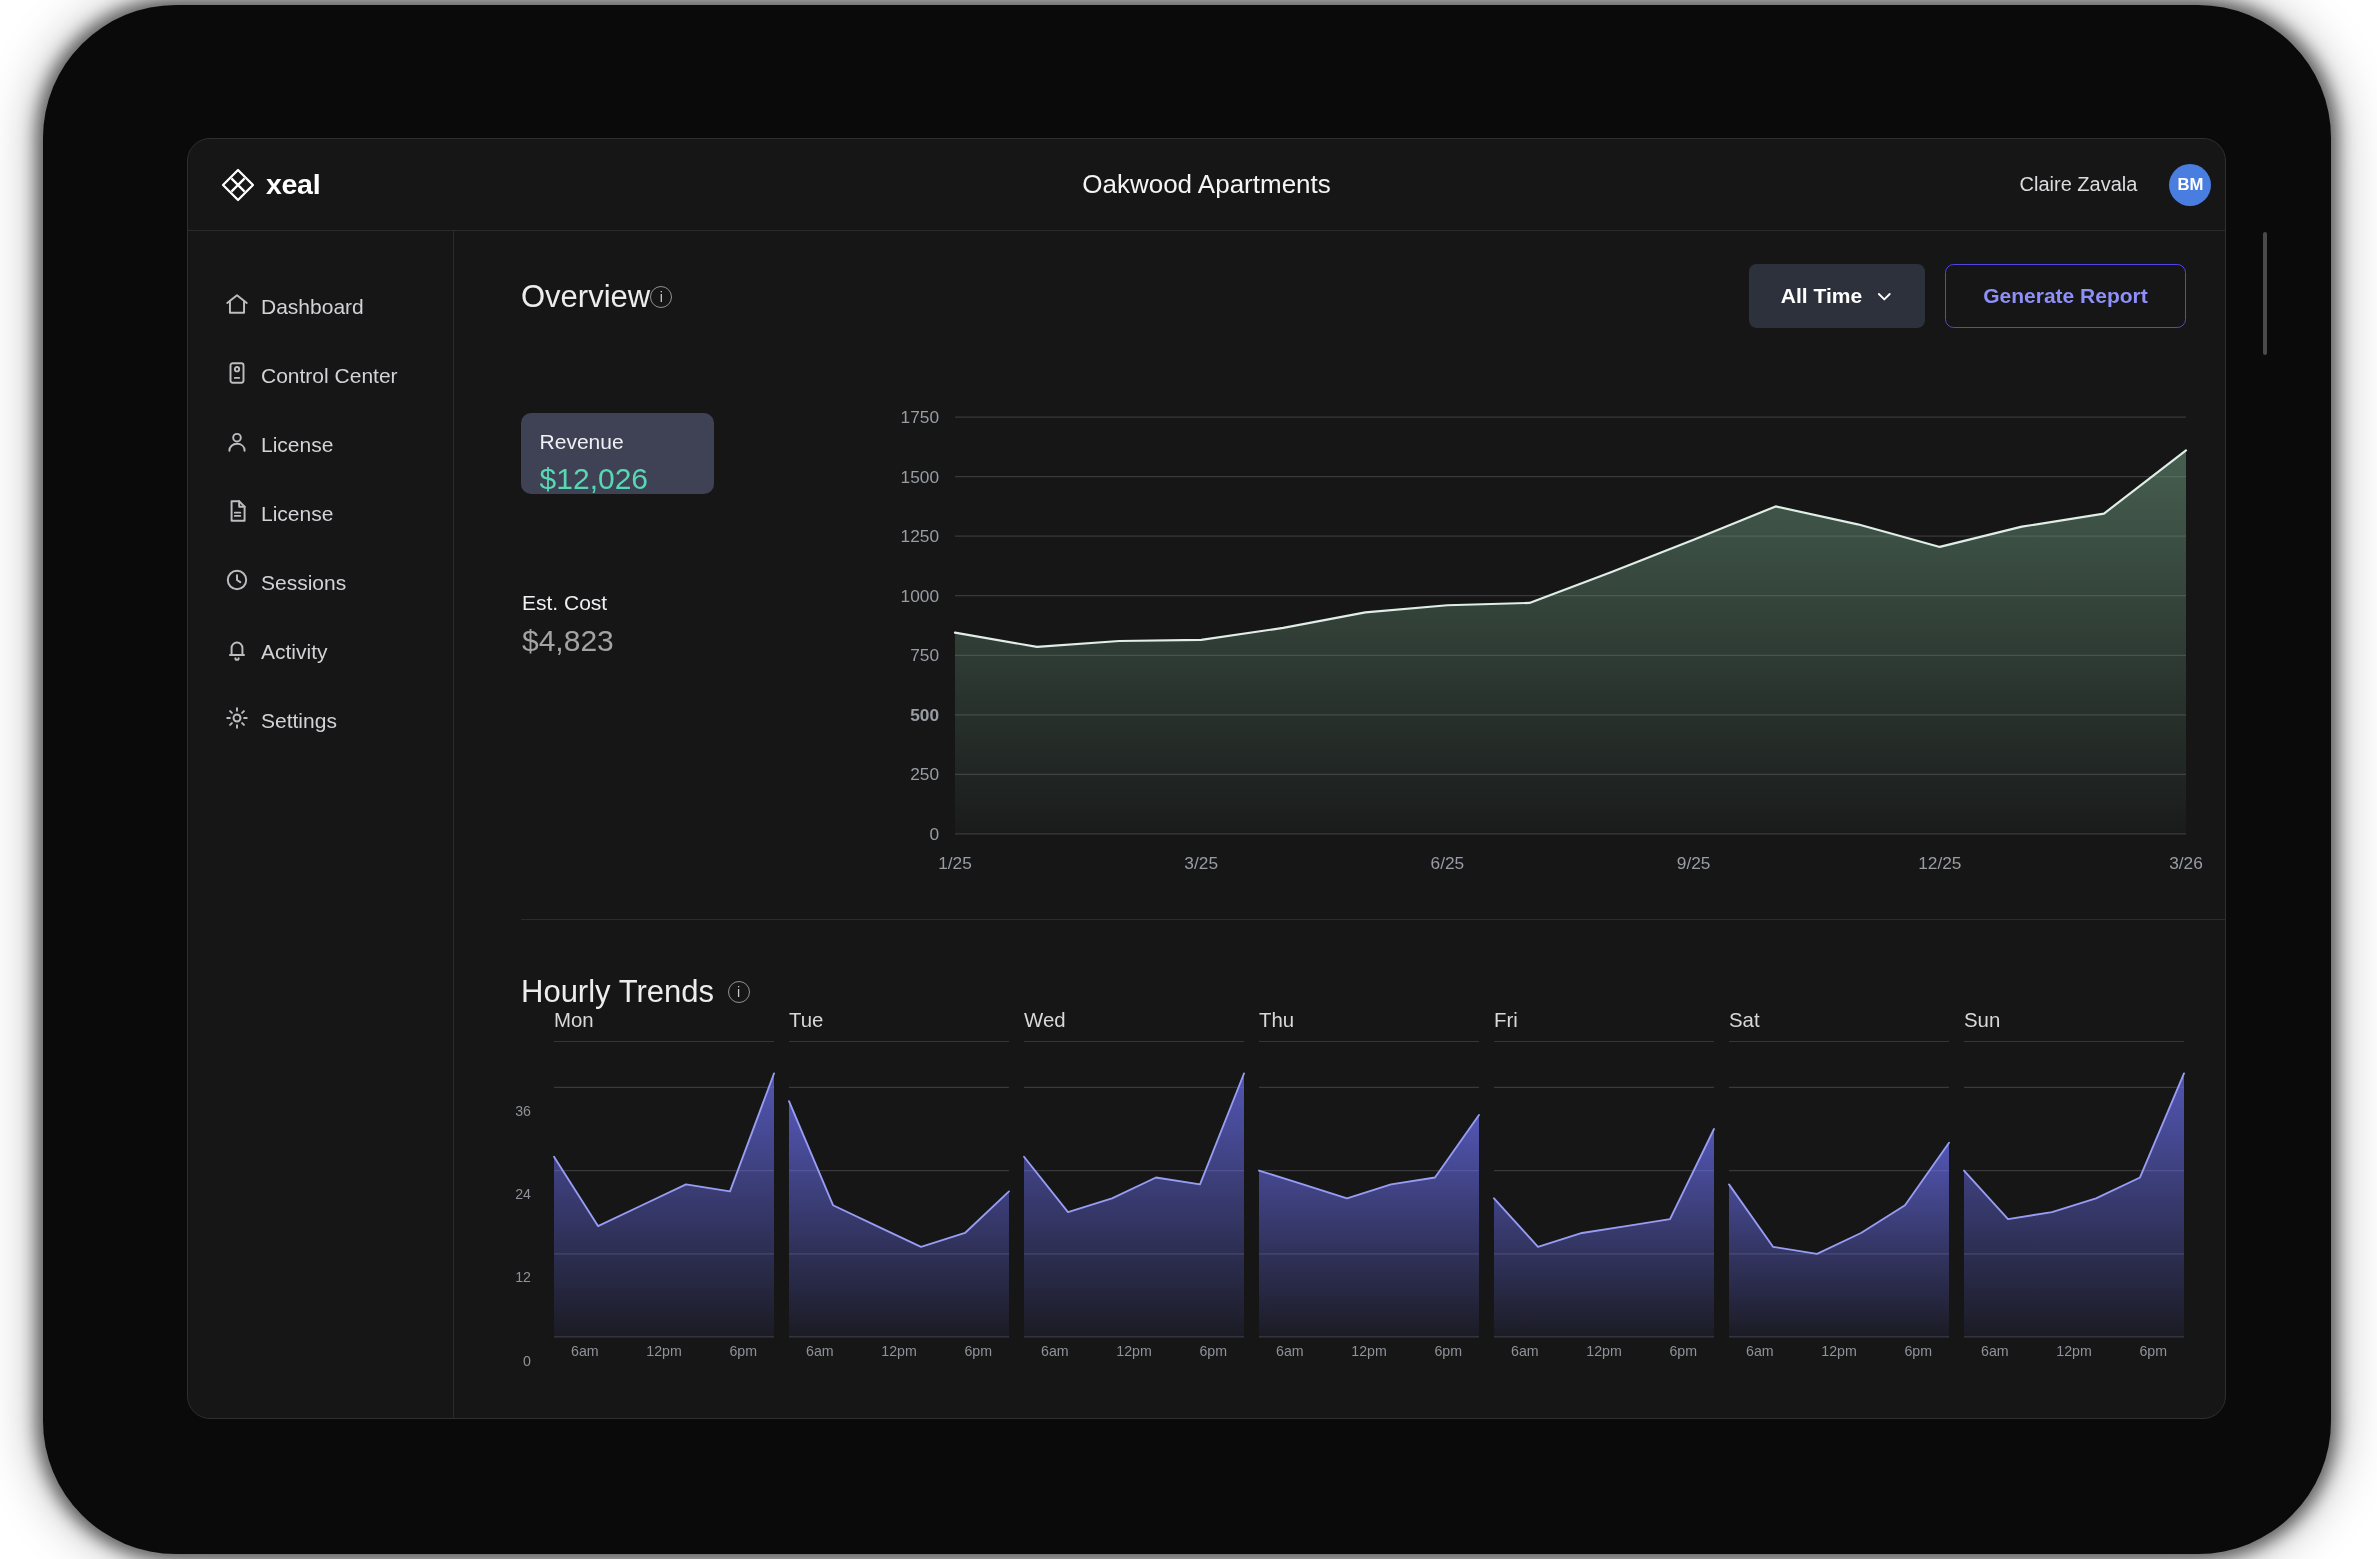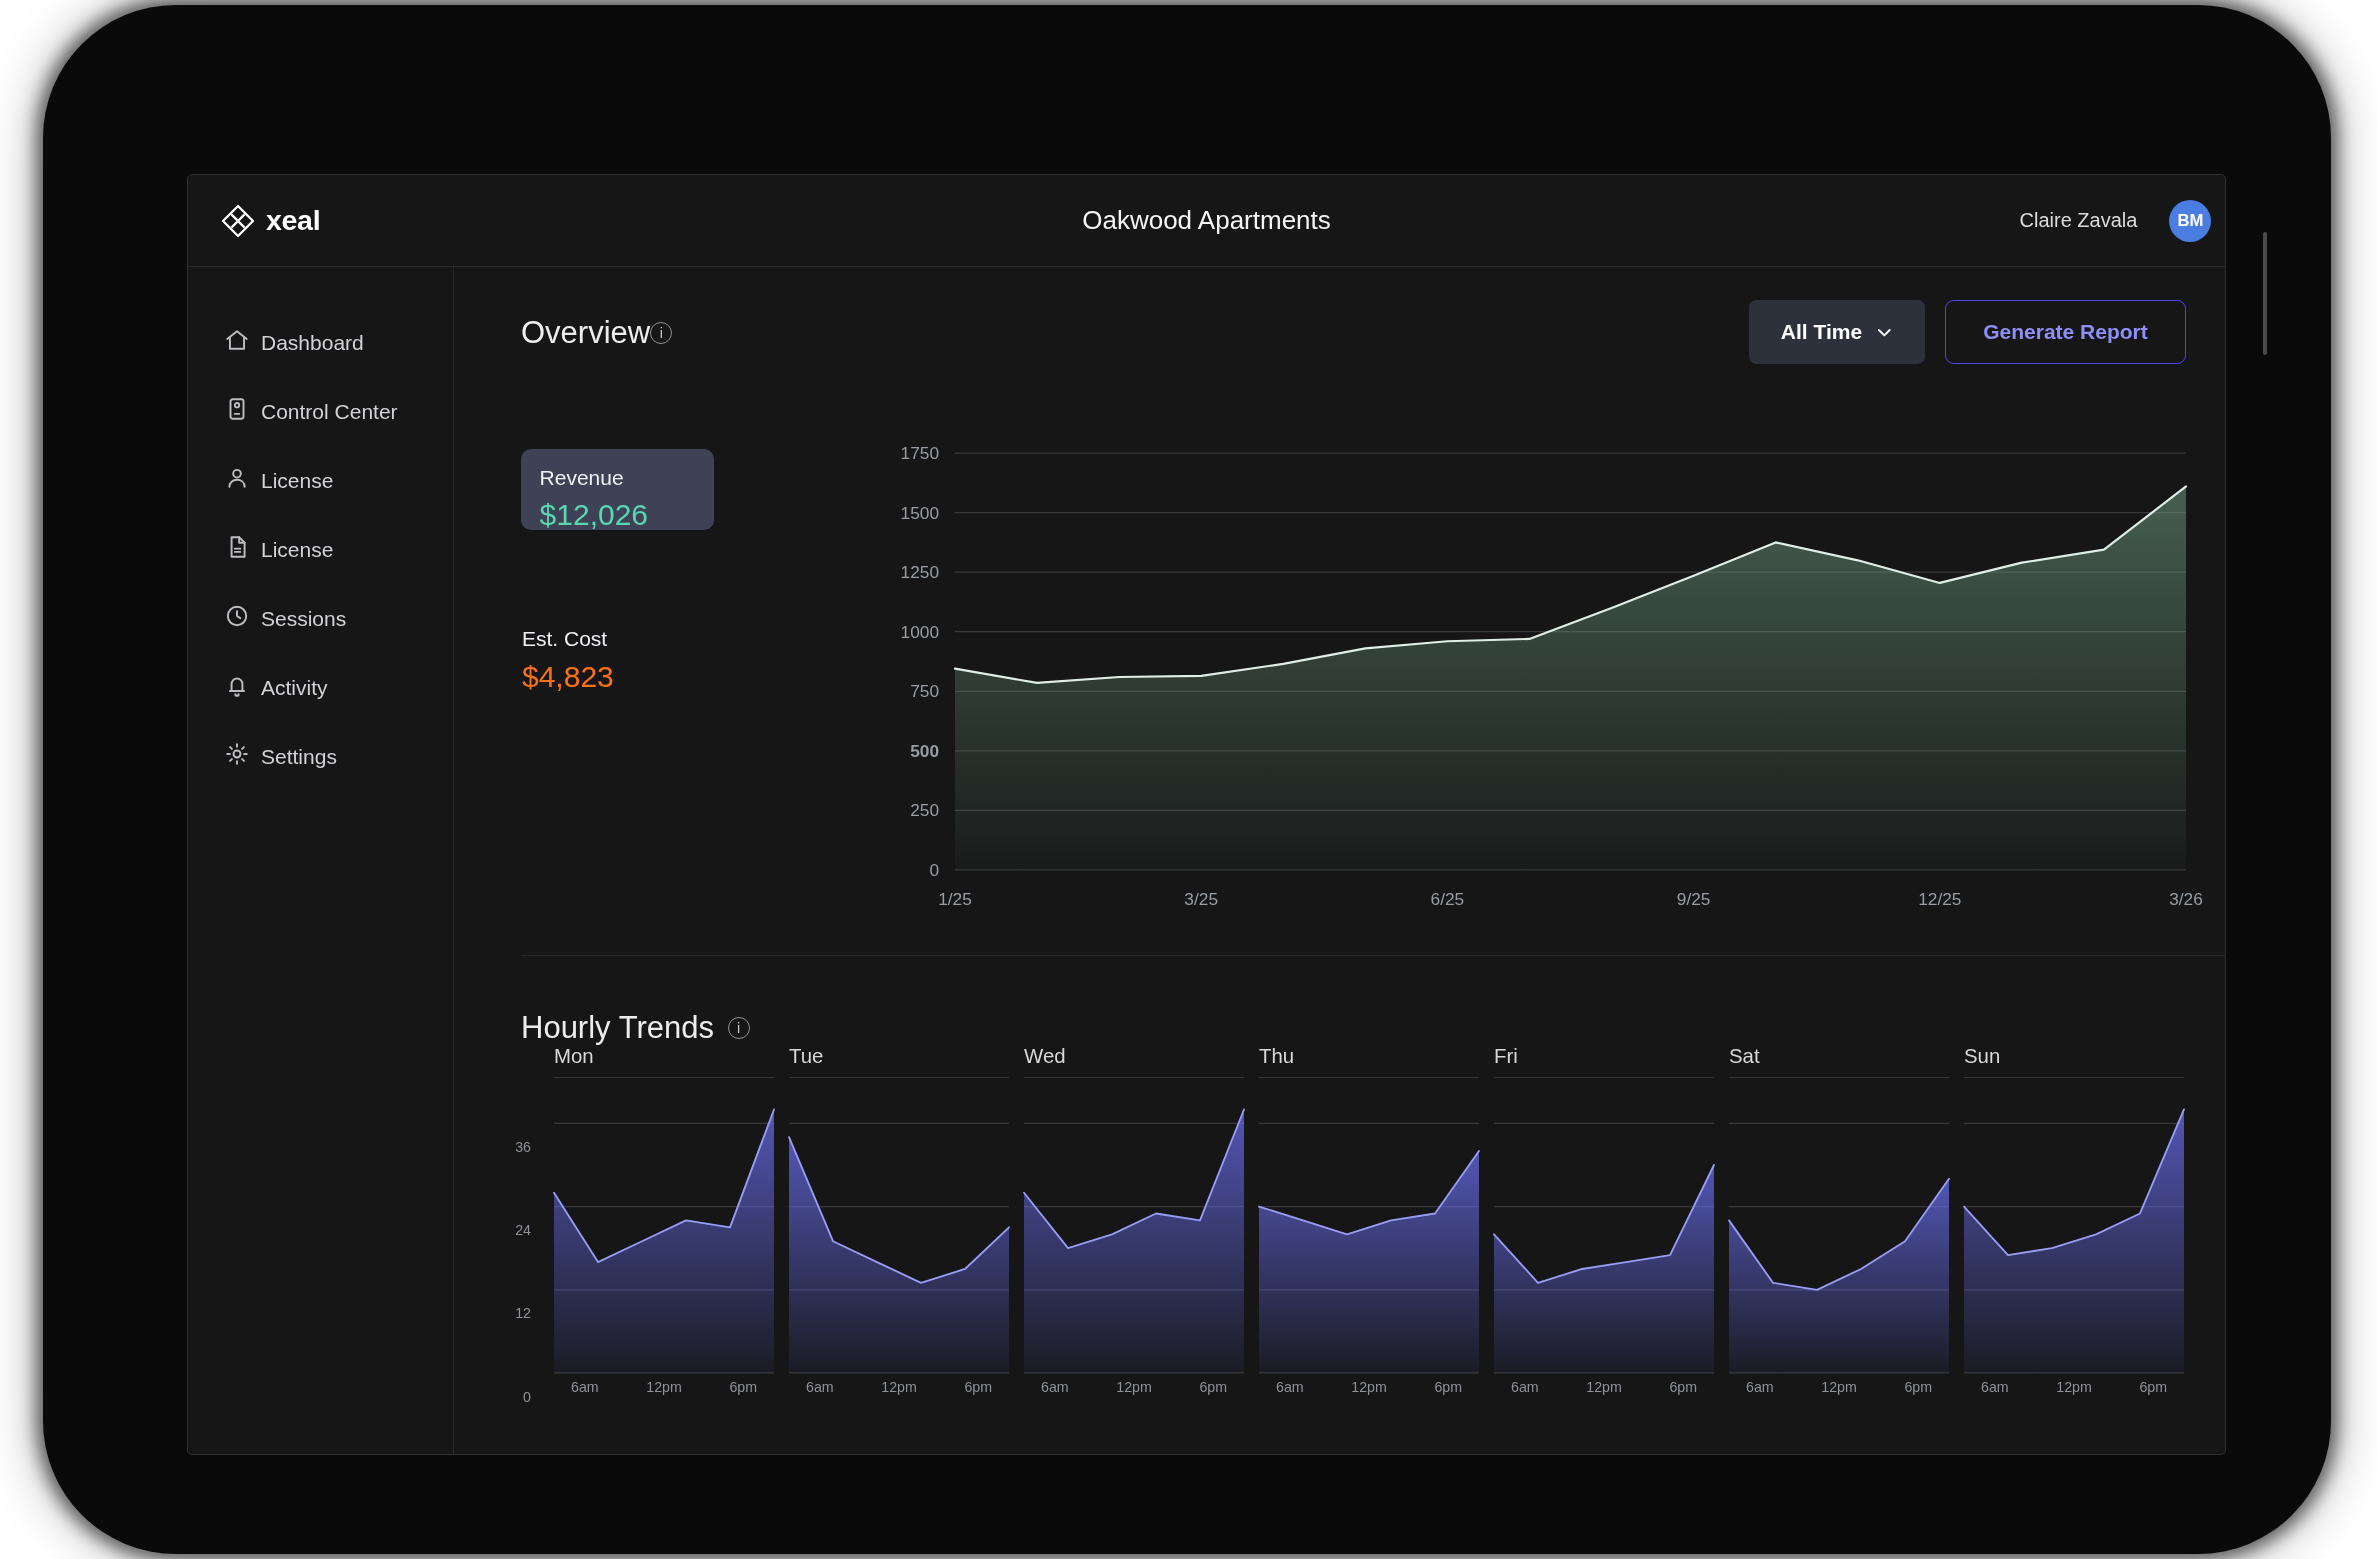--- a/index.html
+++ b/index.html
@@ -14,23 +14,22 @@
     box-shadow:0 0 16px 6.2px rgba(8,8,8,0.55), 0 0 50px 8.7px rgba(0,0,0,0.28);
   }
   .side-button {
     position:absolute; left:2220px; top:227px; width:4.3px; height:123px;
     background:#4a4a4c; border-radius:2.5px;
   }
 
   
   .app {
     position:absolute; left:144px; top:133px; width:2039px; height:1281px;
-    background:#161617; border:0.6px solid #2f2f32; border-radius:5px; overflow:hidden;
+    background:#161617; border:0.6px solid #2f2f32; border-radius:23px; overflow:hidden;
     color:#e8e8ea;
-    margin-top:36px;
   }
 
   
   .app-header {
     position:absolute; left:0; top:0; width:100%; height:92px;
     border-bottom:0.6px solid #2a2a2c;
     display:flex; align-items:center; padding:0 13.6px 0 32px;
   }
   .logo { display:flex; align-items:center; gap:10px; }
   .logo-text { color:#ffffff; font-size:28.5px; font-weight:700; letter-spacing:-0.3px; }
@@ -77,21 +76,21 @@
     color:#8f8ffa; font-size:21px; font-weight:600; cursor:pointer;
   }
 
   .revenue-card {
     position:absolute; left:67px; top:182px; width:193px; height:81px;
     background:#3e4254; border-radius:10px; padding:17.3px 18.6px;
   }
   .stat-label { font-size:21px; color:#eef0f3; }
   .stat-value-teal { margin-top:7.4px; font-size:30px; font-weight:500; color:#57d8b2; }
   .est-cost { position:absolute; left:68px; top:360px; }
-  .stat-value-yellow { margin-top:8.7px; font-size:30px; font-weight:500; color:#f97316; }
+  .stat-value-yellow { margin-top:8.7px; font-size:30px; font-weight:500; color:#a3a3a3; }
 
   
   .big-chart { position:absolute; left:501px; top:186px; width:1231px; height:417px; }
   .big-chart svg { position:absolute; left:0; top:0; overflow:visible; }
   .y-labels { position:absolute; right:calc(100% + 16px); top:0; width:74px; height:100%; }
   .y-labels div { position:absolute; right:0; text-align:right; font-size:17.3px; color:#989da3; }
   .x-labels { position:absolute; top:calc(100% + 18.6px); left:0; width:100%; height:21px; }
   .x-labels div { position:absolute; transform:translateX(-50%); font-size:17.3px; color:#989da3; }
 
   .section-divider { position:absolute; left:67px; top:688px; right:0; height:1.2px; background:#2b2b2e; }

